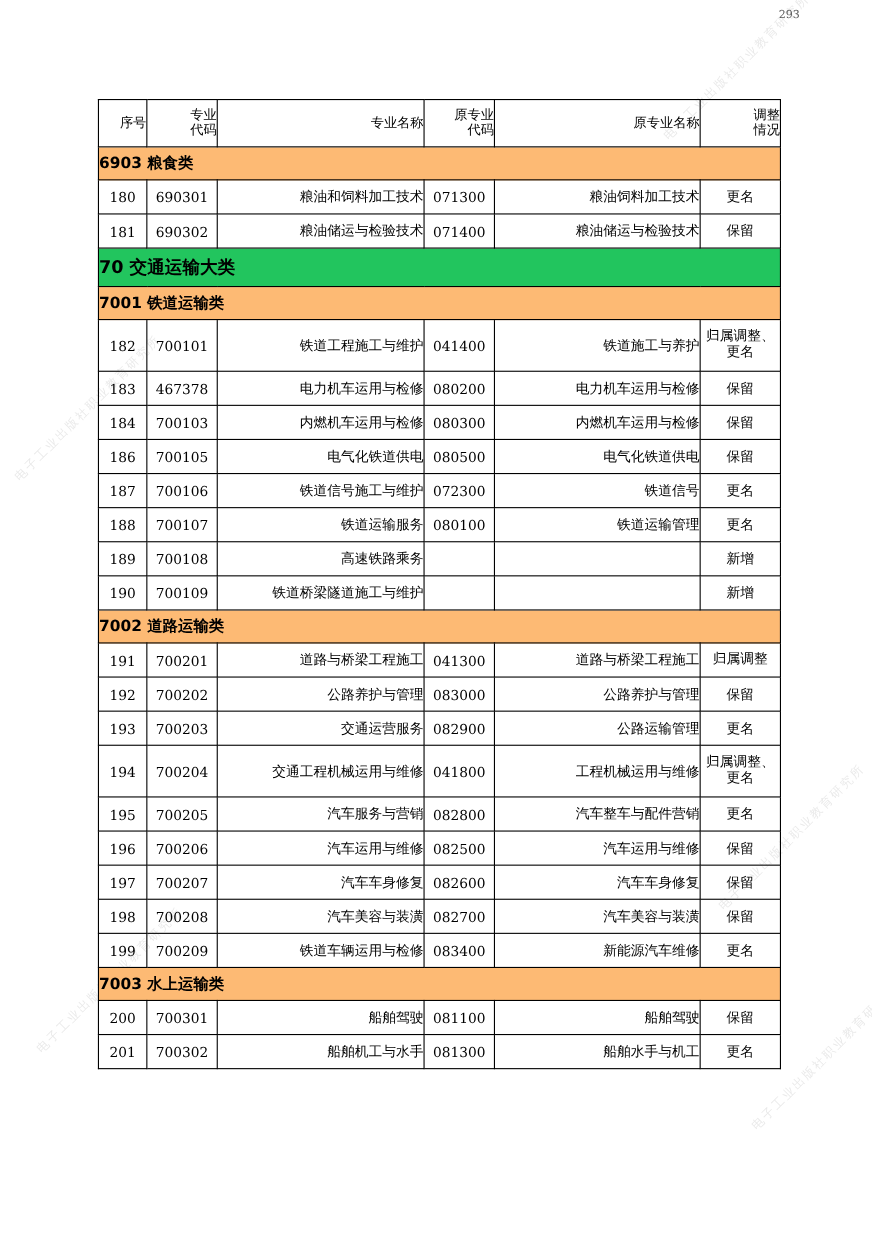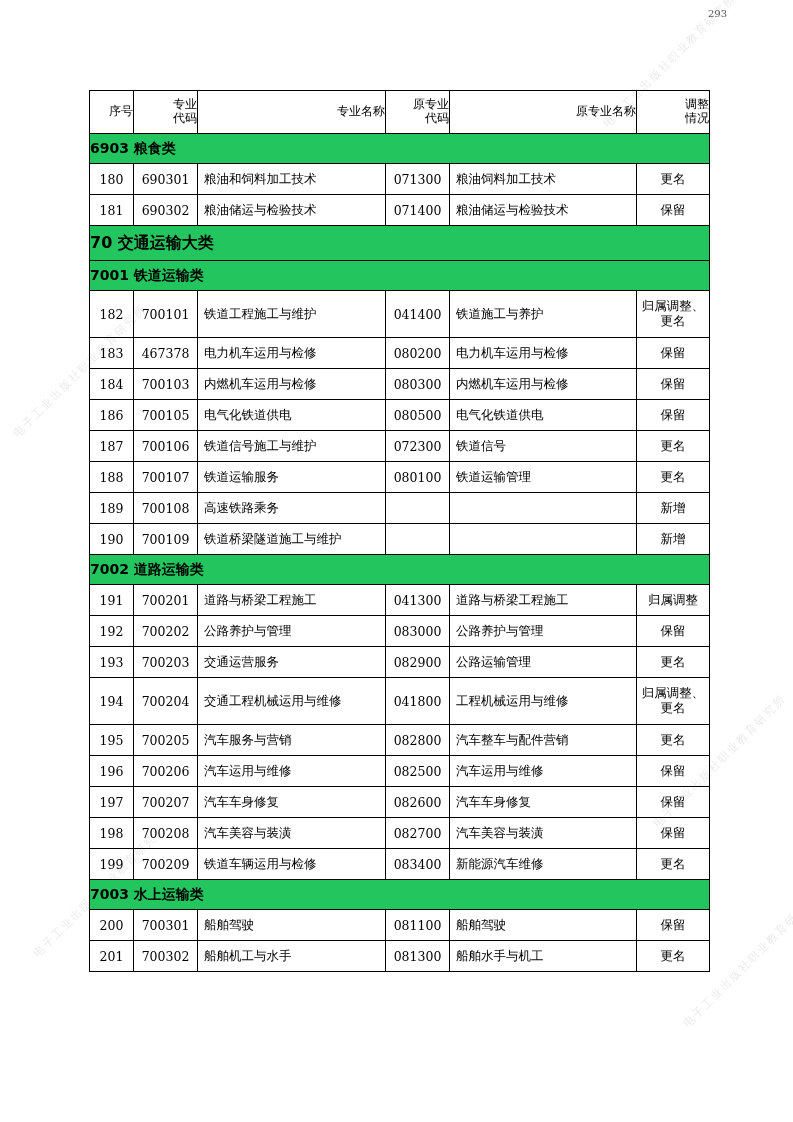--- a/index.html
+++ b/index.html
@@ -57,21 +57,21 @@
     text-align: right;
     font-size: 12px;
     height: 42px;
     line-height: 1.15;
     font-family: Liberation Serif, serif;
   }
   .hdr .two-line {
     display: block;
   }
   .cat-row td {
-    background: #22c55e;
+    background: #fdba74;
     font-weight: bold;
     font-size: 14px;
     height: 29px;
     padding-left: 7px;
     font-family: "DejaVu Sans", "Liberation Sans", sans-serif;
   }
   .bigcat-row td {
     background: #22c55e;
     font-weight: bold;
     font-size: 16px;
@@ -85,28 +85,29 @@
     font-family: "DejaVu Serif", "Liberation Serif", serif;
   }
   .data-row td.seq,
   .data-row td.code,
   .data-row td.ocode,
   .data-row td.adj {
     text-align: center;
   }
   .data-row td.name,
   .data-row td.oname {
-    text-align: left;
+    text-align: right;
     padding-left: 6px;
   }
   .data-row.tall td { height: 46px; }
   .adj-multiline {
     display: block;
     line-height: 1.18;
     font-size: 12.5px;
+    font-family: Liberation Mono, monospace;
   }
   
   .wm {
     position: absolute;
     color: rgba(120,120,120,0.16);
     font-size: 11px;
     letter-spacing: 2px;
     transform: rotate(-45deg);
     transform-origin: left top;
     white-space: nowrap;

